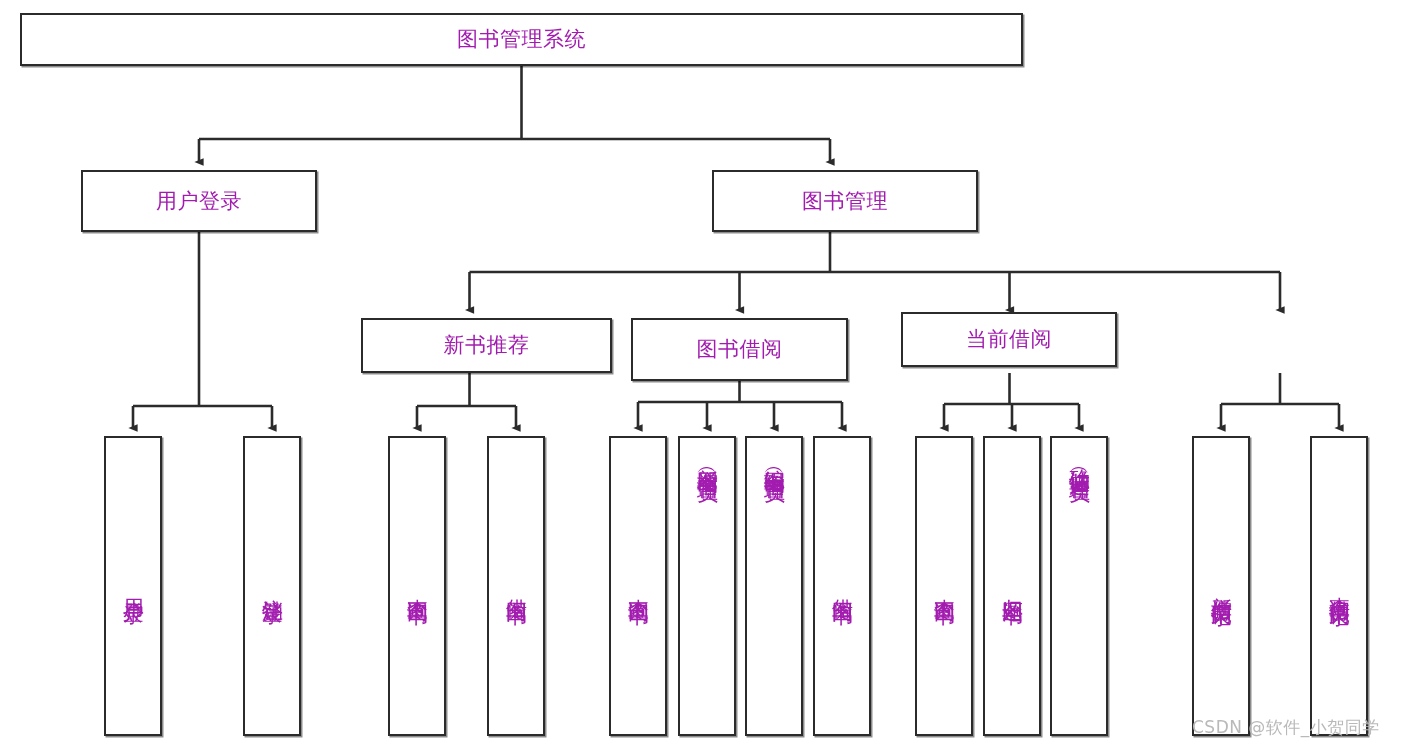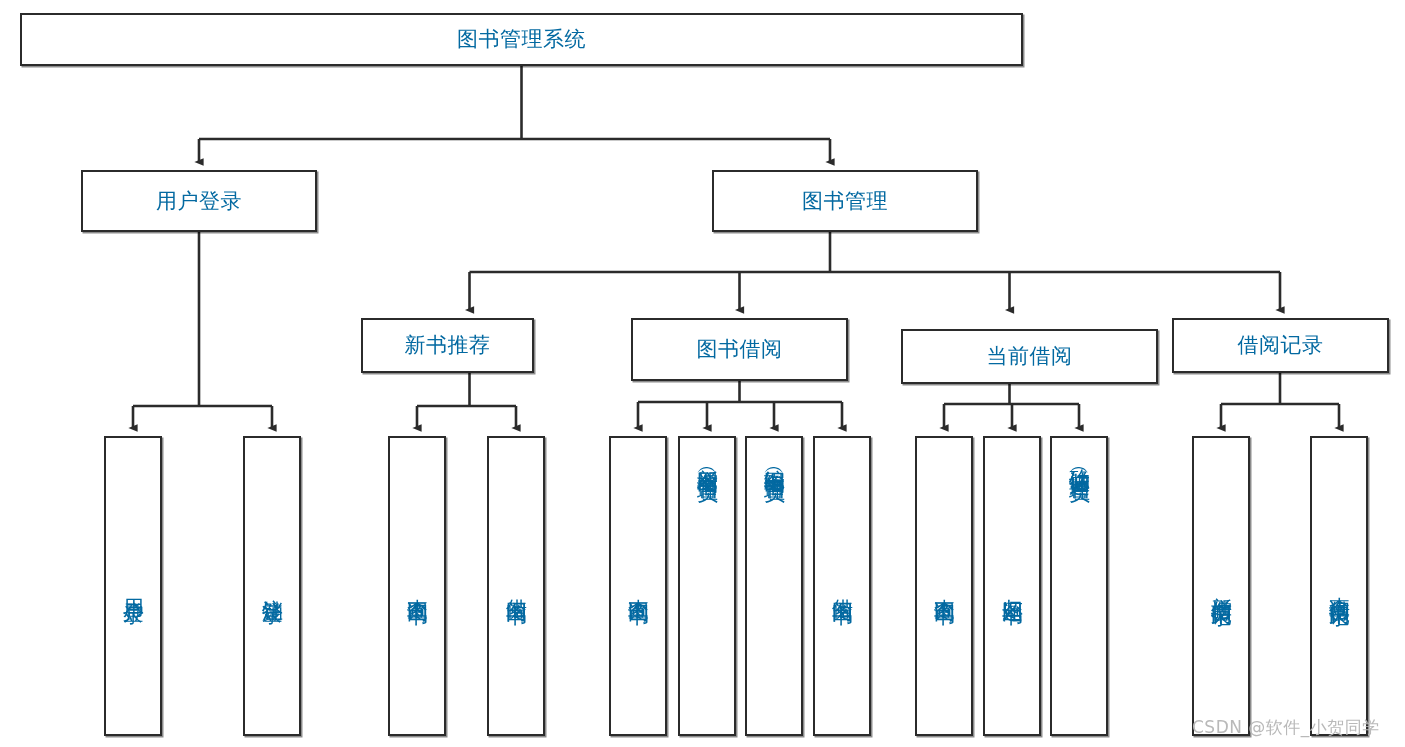--- a/index.html
+++ b/index.html
@@ -35,21 +35,21 @@
     box-shadow: 1.5px 1.5px 0 rgba(0,0,0,0.45);
     display: flex;
     align-items: center;
     justify-content: center;
     z-index: 2;
   }
   .node .label {
     font-size: 21px;
     line-height: 1.18;
     letter-spacing: 0.5px;
-    color: #0369a1;
+    color: #a21caf;
     text-align: center;
     white-space: nowrap;
   }
   
   .node.vert {
     align-items: flex-start;
     justify-content: center;
     padding-top: 14px;
   }
   .node.vert .label {
@@ -134,31 +134,28 @@
     <span class="label">图书管理系统</span>
   </div>
 
   <div class="node" id="node-l2-0" style="left: 81px; top: 170px; width: 236px; height: 62px;">
     <span class="label">用户登录</span>
   </div>
   <div class="node" id="node-l2-1" style="left: 712px; top: 170px; width: 266px; height: 62px;">
     <span class="label">图书管理</span>
   </div>
 
-  <div class="node" id="node-l3-0" style="left: 361px; top: 318px; width: 173px; height: 55px;">
+  <div class="node" id="node-l3-0" style="left: 361px; top: 318px; width: 251px; height: 55px;">
     <span class="label">新书推荐</span>
   </div>
   <div class="node" id="node-l3-1" style="left: 631px; top: 318px; width: 217px; height: 63px;">
     <span class="label">图书借阅</span>
   </div>
-  <div class="node" id="node-l3-2" style="left: 901px; top: 329px; width: 257px; height: 55px;">
+  <div class="node" id="node-l3-2" style="left: 901px; top: 312px; width: 216px; height: 55px;">
     <span class="label">当前借阅</span>
-  </div>
-  <div class="node" id="node-l3-3" style="left: 1172px; top: 318px; width: 217px; height: 55px;">
-    <span class="label">借阅记录</span>
   </div>
 
   <div class="node vert mid" id="leaf-0" style="left: 104px; top: 436px; width: 58px; height: 300px;">
     <span class="label">用户登录</span>
   </div>
   <div class="node vert mid" id="leaf-1" style="left: 243px; top: 436px; width: 58px; height: 300px;">
     <span class="label">注销登录</span>
   </div>
   <div class="node vert mid" id="leaf-2" style="left: 388px; top: 436px; width: 58px; height: 300px;">
     <span class="label">查询图书</span>

